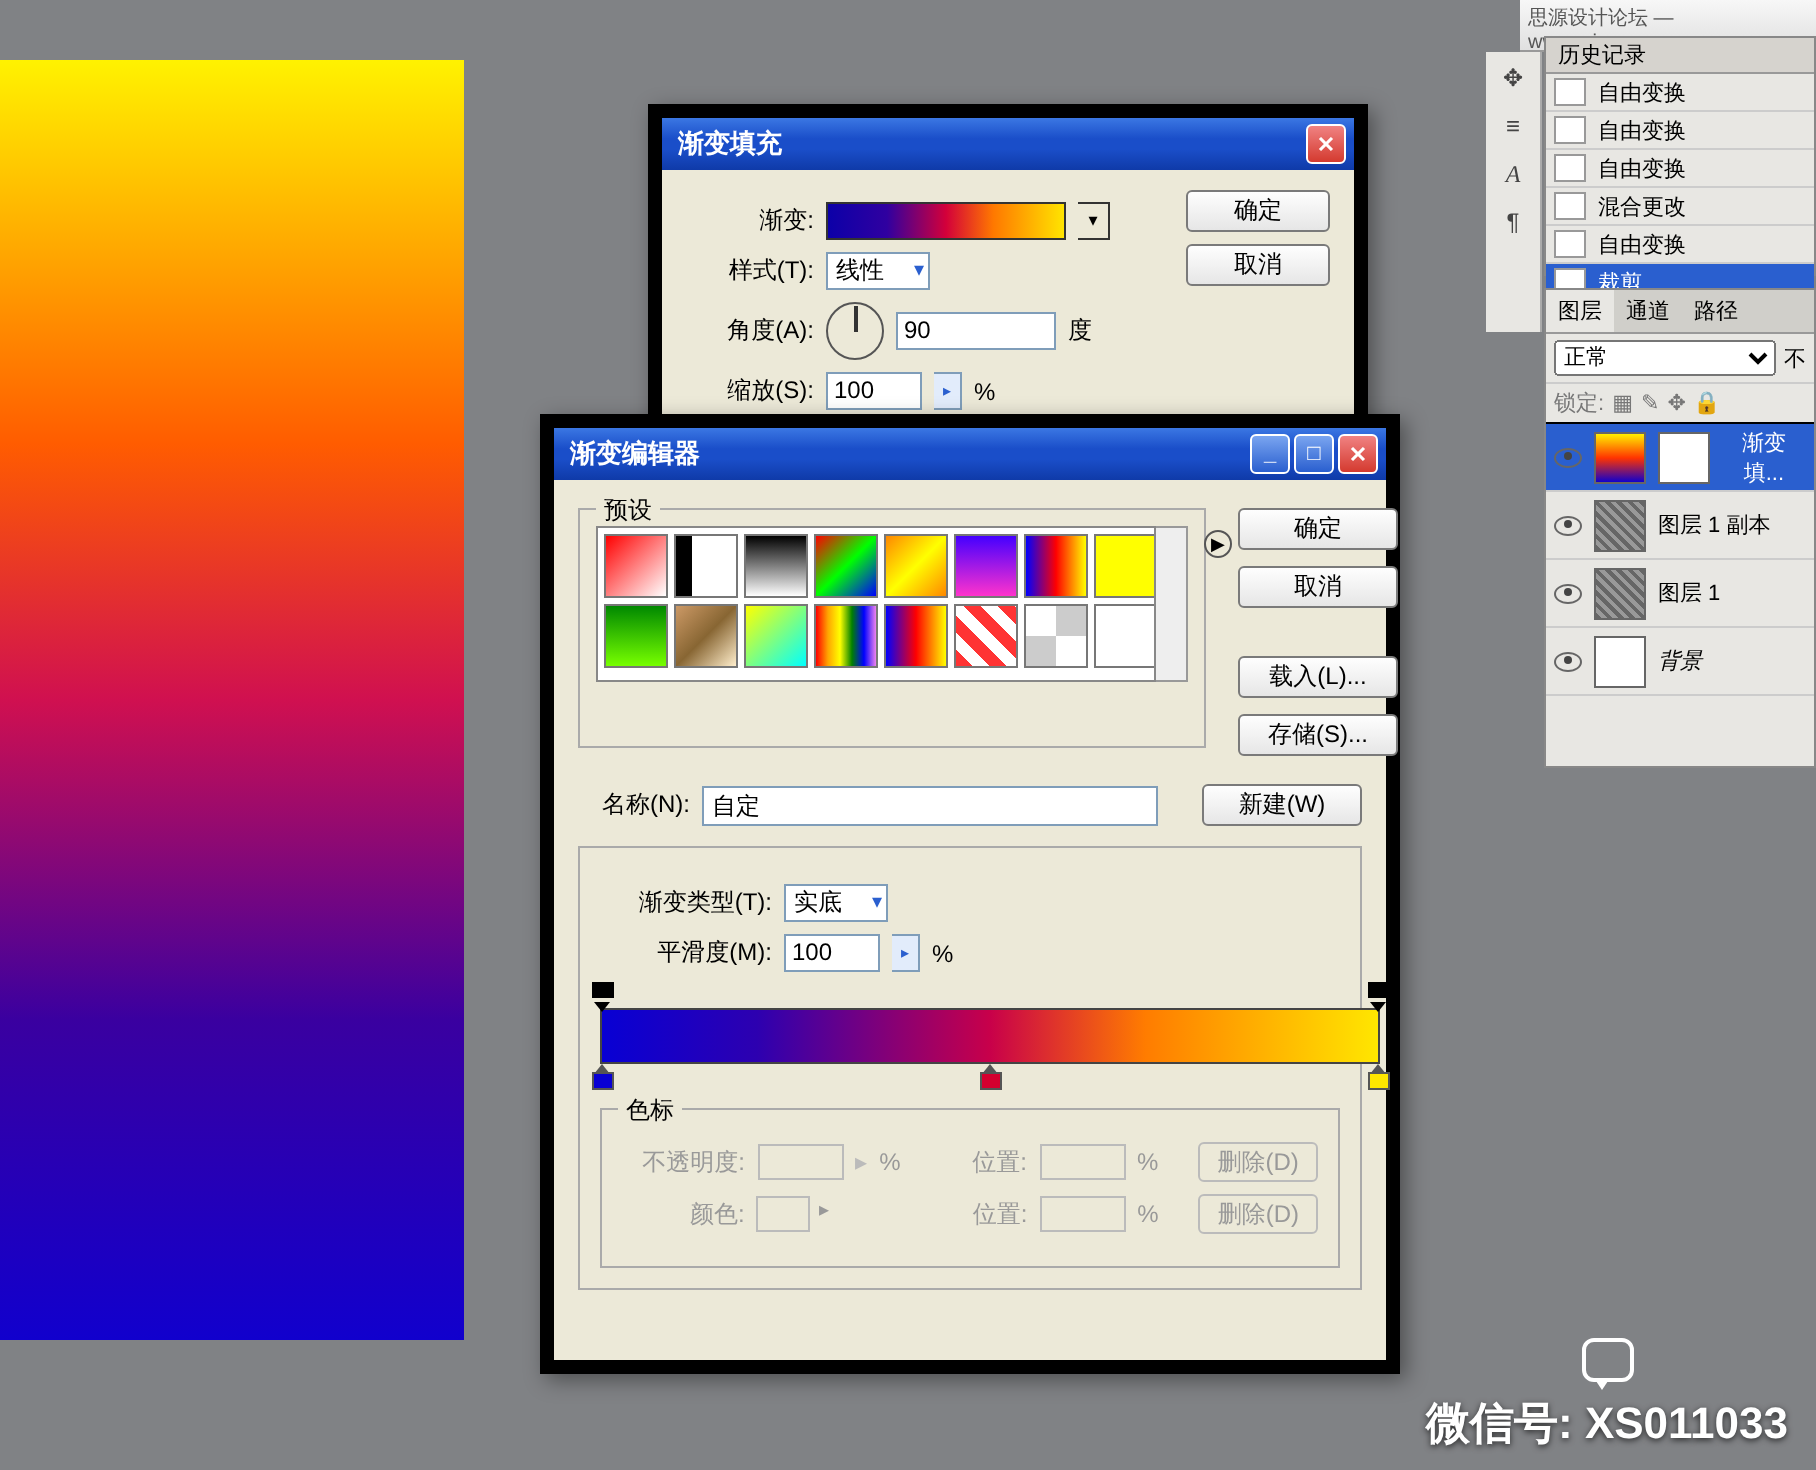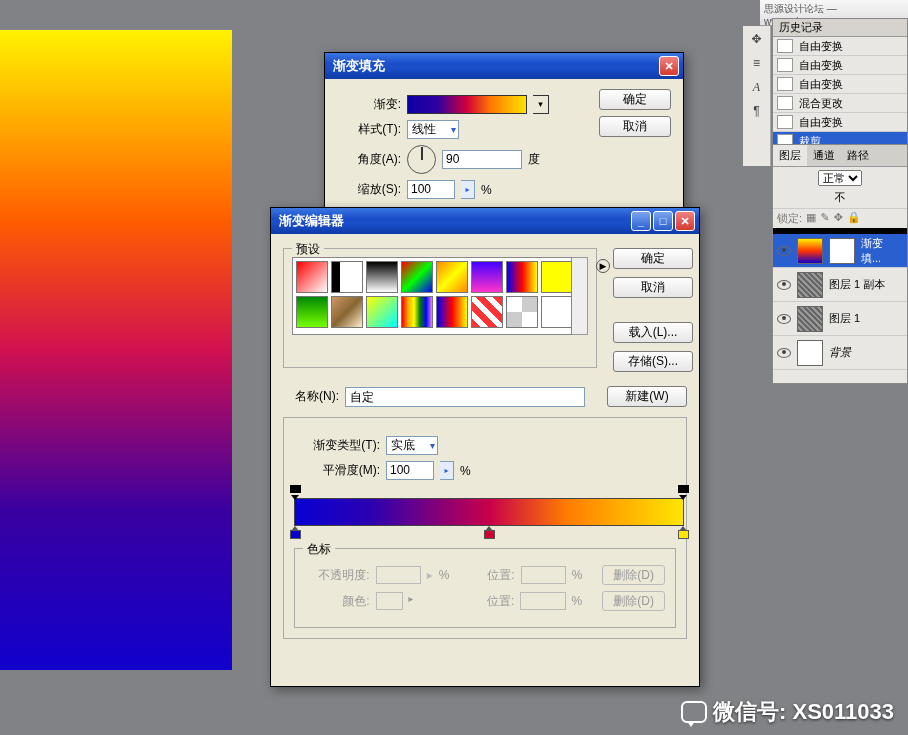--- a/index.html
+++ b/index.html
@@ -31,35 +31,35 @@
   .history-row{display:flex;align-items:center;height:19px;border-bottom:1px solid #ccc;font-size:11px;padding-left:26px;position:relative;}
   .history-row.sel{background:#2a5fcf;color:#fff;}
   .history-row .hicon{position:absolute;left:4px;width:16px;height:14px;border:1px solid #999;background:#fff;}
   .layers-panel{
     position:absolute; left:772px; top:144px; right:0; height:240px;
     background:#e8e7e3; border:1px solid #888;
   }
   .tabrow{display:flex;background:#d0cfca;border-bottom:1px solid #999;font-size:11px;}
   .tabrow div{padding:3px 6px;text-align:right;}
   .tabrow .active{background:#e8e7e3;}
-  .blendrow{display:flex;align-items:center;gap:4px;padding:3px 4px;border-bottom:1px solid #ccc;font-size:11px;flex-direction:column;}
+  .blendrow{display:flex;align-items:center;gap:4px;padding:3px 4px;border-bottom:1px solid #ccc;font-size:11px;}
   .blendrow select{flex:1;font-size:11px;height:18px;}
-  .lockrow{font-size:11px;color:#777;padding:2px 4px;border-bottom:6px solid #000000;display:flex;gap:4px;align-items:flex-start;}
-  .layer{display:flex;align-items:center;height:34px;border-bottom:1px solid #ccc;gap:6px;padding:0 4px;font-size:11px;}
+  .lockrow{font-size:11px;color:#777;padding:2px 4px;border-bottom:1px solid #000000;display:flex;gap:4px;align-items:center;}
+  .layer{display:flex;align-items:center;height:34px;border-bottom:1px solid #ccc;gap:6px;padding:0 4px;font-size:11px;text-align:center;}
   .layer.sel{background:#2a5fcf;color:#fff;}
   .eye{width:14px;height:10px;border:1px solid #666;border-radius:50%;position:relative;}
   .eye::after{content:"";position:absolute;left:4px;top:1px;width:4px;height:4px;background:#444;border-radius:50%;}
   .lthumb{width:26px;height:26px;border:1px solid #666;background:#fff;}
   .lthumb.grad{background:linear-gradient(to bottom,#ffef00,#f30,#10c);}
   .lthumb.noise{background:repeating-linear-gradient(45deg,#666,#666 2px,#999 2px,#999 4px);}
   .mask{width:26px;height:26px;border:1px solid #666;background:#fff;}
   .lname{font-style:italic;}
   
   .dialog{
-    position:absolute;background:#ece9d8;border:1px solid #000000;
+    position:absolute;background:#ece9d8;border:7px solid #000000;
     box-shadow:3px 3px 10px rgba(0,0,0,.4);
   }
   .titlebar{
     height:26px;background:linear-gradient(#3b77e3,#1a4ec9 40%,#1a4ec9 60%,#0f3aa8);
     color:#fff;font-size:13px;font-weight:bold;display:flex;align-items:center;
     padding:0 4px 0 8px;justify-content:space-between;
   }
   .wbtns{display:flex;gap:2px;}
   .wbtn{
     width:20px;height:20px;border:1px solid #fff;border-radius:3px;
@@ -113,21 +113,21 @@
   .ostop::after{content:"";position:absolute;left:1px;bottom:-3px;border-left:4px solid transparent;border-right:4px solid transparent;border-top:5px solid #000;}
   .cstop{position:absolute;bottom:-15px;width:11px;height:14px;}
   .cstop::before{content:"";position:absolute;left:1px;top:0;border-left:4px solid transparent;border-right:4px solid transparent;border-bottom:5px solid #555;}
   .cstop .sw{position:absolute;left:0;top:4px;width:11px;height:9px;border:1px solid #555;}
   .disabled-input{width:46px;height:18px;border:1px solid #bbb;background:#ece9d8;}
   .disabled-btn{width:64px;height:20px;border:1px solid #bbb;border-radius:3px;background:#ece9d8;color:#999;font-size:12px;text-align:center;line-height:18px;}
   .color-well{width:28px;height:18px;border:1px solid #bbb;background:#ece9d8;position:relative;}
   .color-well::after{content:"▸";position:absolute;right:-11px;top:0;font-size:10px;color:#999;}
   .watermark{
     position:absolute;right:14px;bottom:8px;color:#fff;font-size:22px;
-    font-weight:bold;text-shadow:0 1px 3px rgba(0,0,0,.7);display:flex;align-items:center;gap:6px;
+    font-weight:bold;text-shadow:0 1px 3px rgba(0,0,0,.7);display:flex;align-items:center;gap:6px;flex-direction:column;
   }
   .wx-icon{width:26px;height:22px;border:2px solid #fff;border-radius:6px;position:relative;}
   .wx-icon::after{content:"";position:absolute;left:4px;bottom:-6px;border-left:4px solid transparent;border-right:4px solid transparent;border-top:6px solid #fff;}
 </style>
 </head>
 <body>
 
 <div class="canvas-gradient"></div>
 
 <div class="topbar">思源设计论坛 — www.missyuan.com</div>

